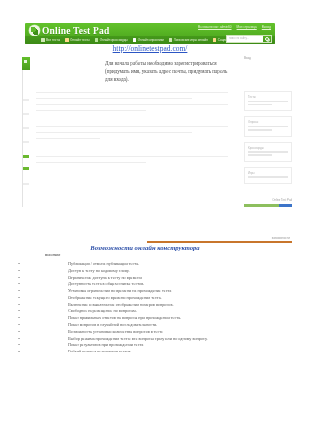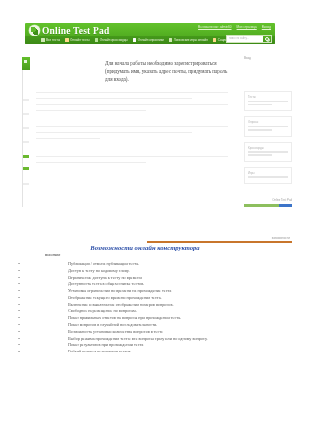--- a/index.html
+++ b/index.html
@@ -234,20 +234,21 @@
         <span class="nav-label">Социальный сервис</span>
       </div>
 
       <div class="nav-search">
         <span class="ph">поиск по сайту...</span>
         <span class="btn"></span>
       </div>
     </div>
   </div>
 
+  <div class="url-link">http://onlinetestpad.com/</div>
 
   <div class="left-rail">
     <div class="rail-active"></div>
     <div class="rail-dot" style="top:42px"></div>
     <div class="rail-dot" style="top:56px"></div>
     <div class="rail-dot" style="top:70px"></div>
     <div class="rail-dot" style="top:84px"></div>
     <div class="rail-dot green" style="top:98px"></div>
     <div class="rail-dot green" style="top:110px"></div>
     <div class="rail-dot" style="top:126px"></div>

